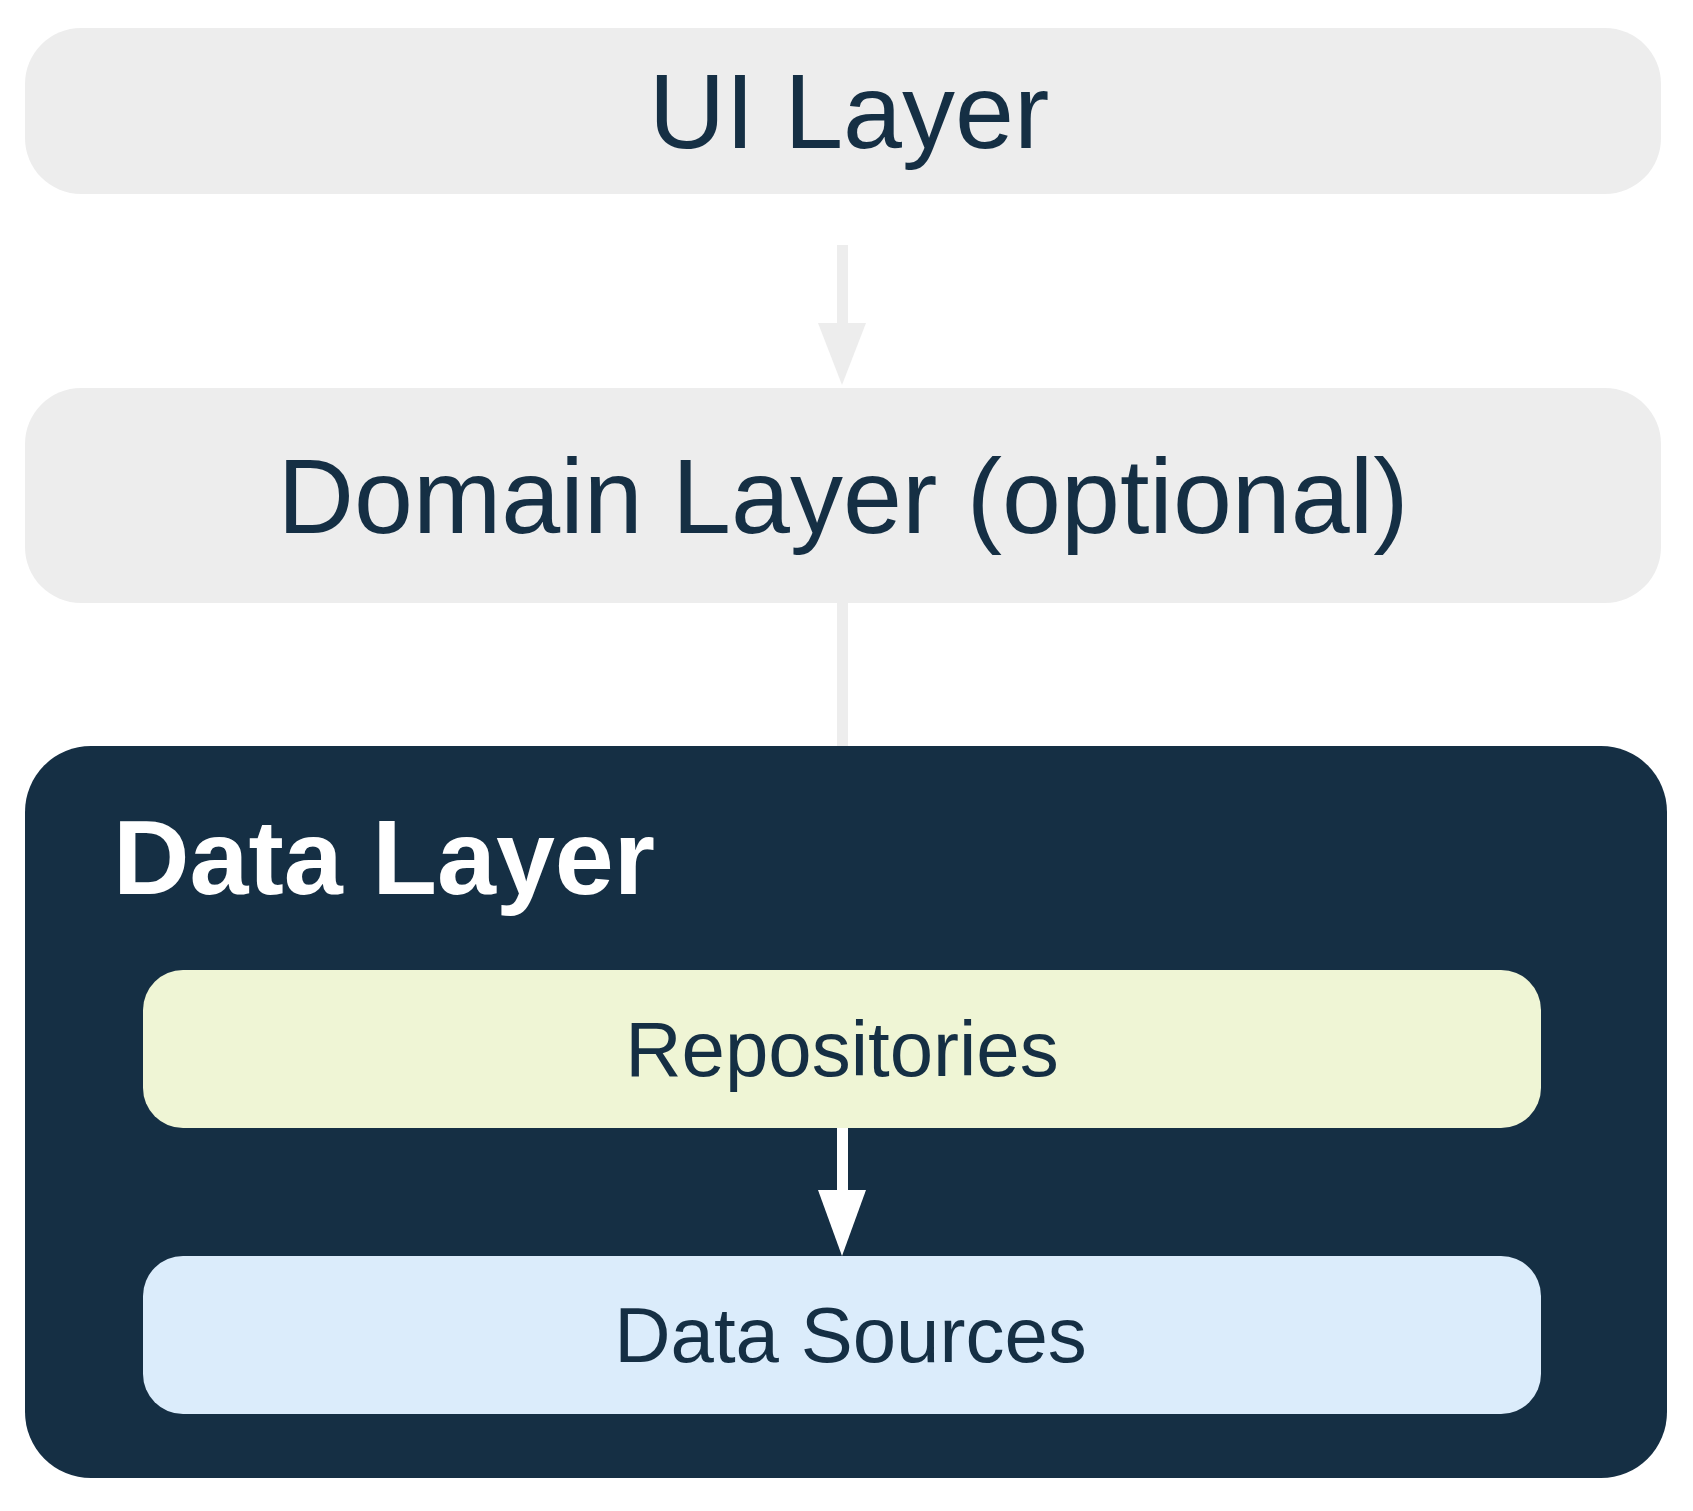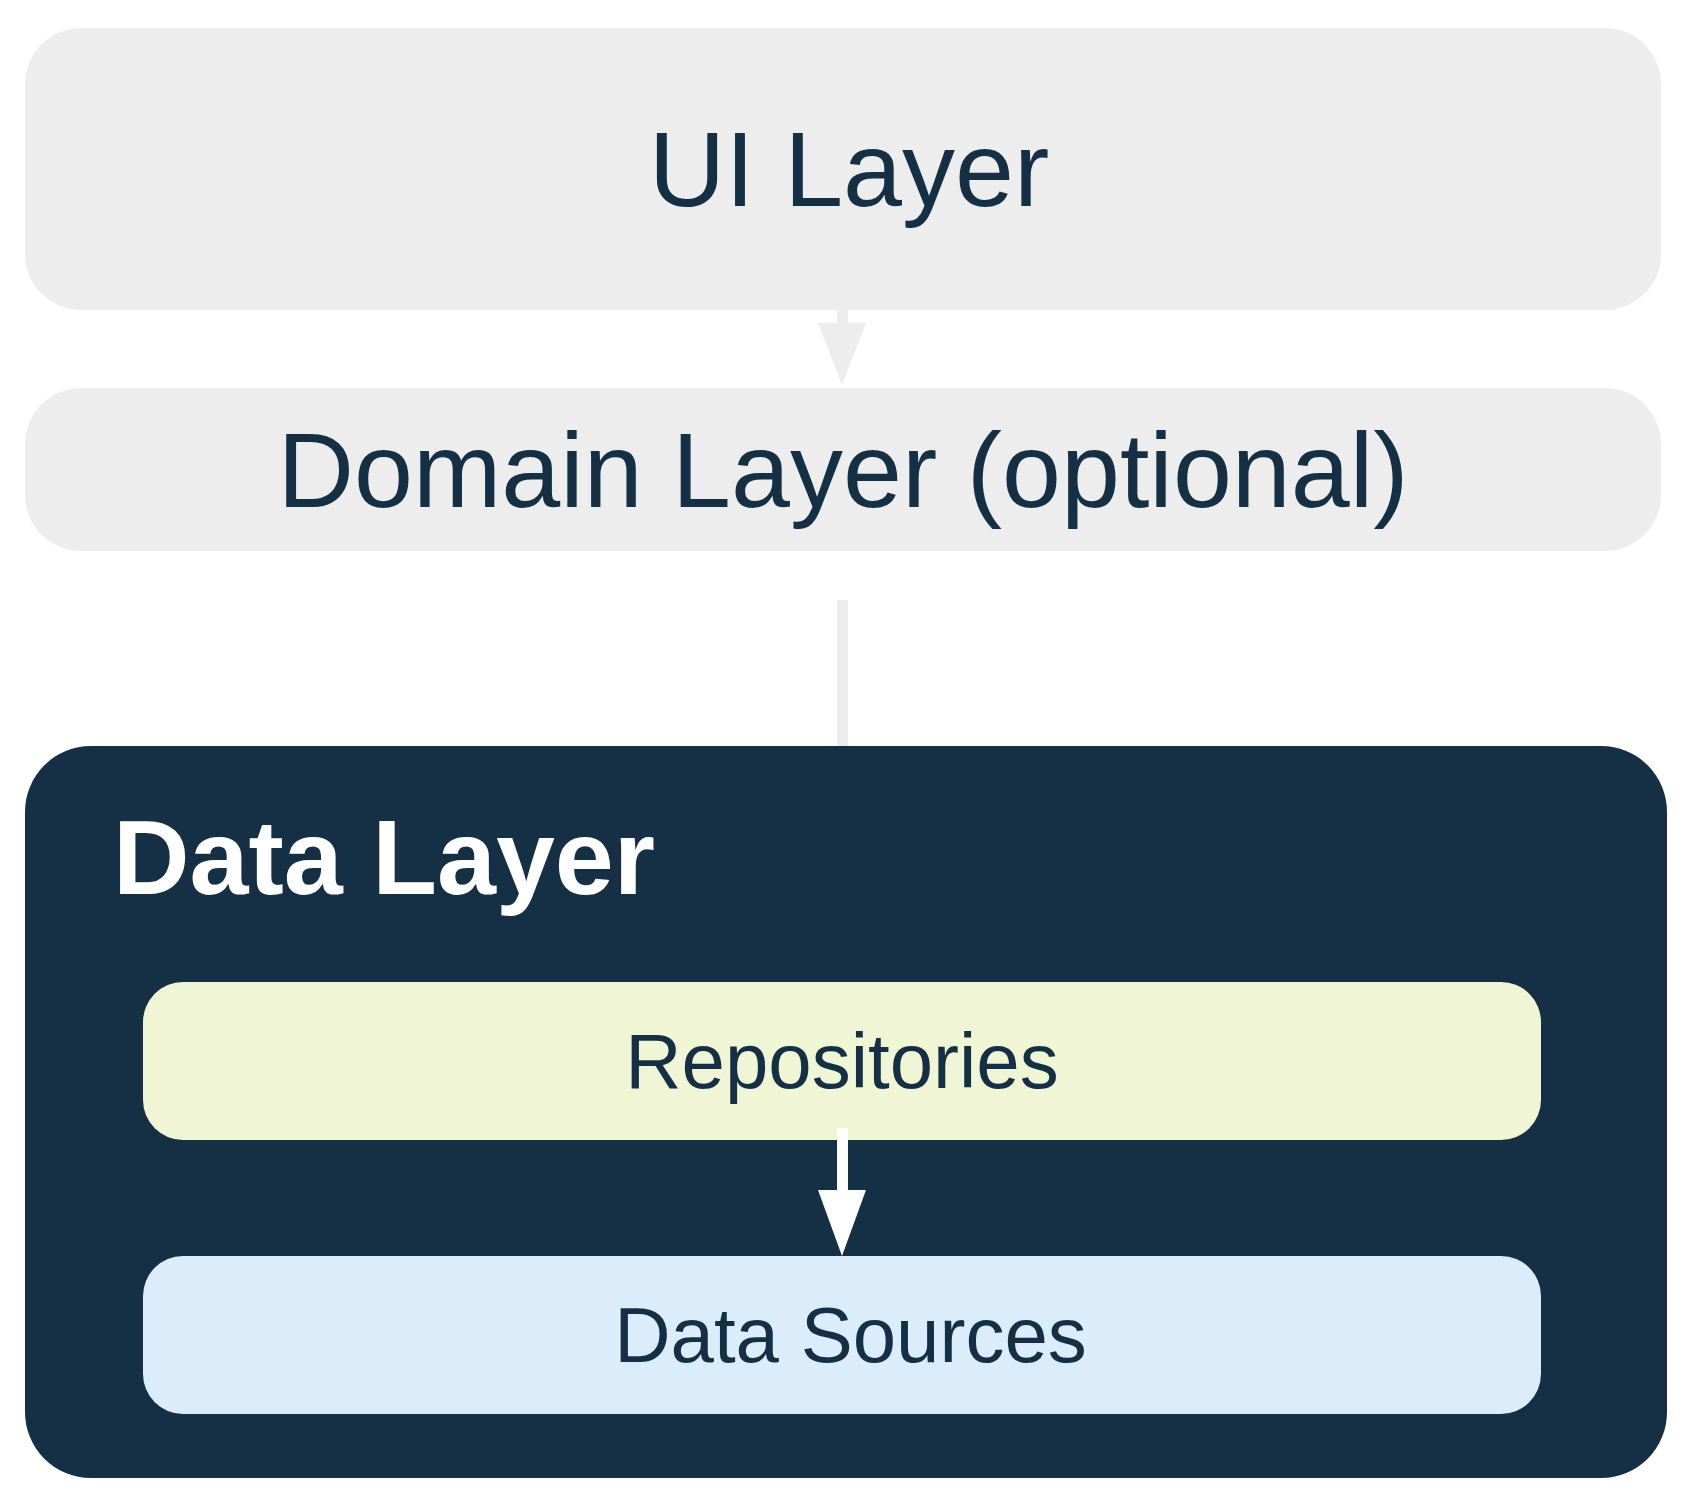--- a/index.html
+++ b/index.html
@@ -26,26 +26,26 @@
     left: 25px;
     width: 1636px;
     background: var(--light-gray, #ededed);
     border-radius: 56px;
     color: var(--navy, #152f44);
     font-size: 106px;
     font-weight: 400;
   }
   .ui-layer-box {
     top: 28px;
-    height: 282px;
+    height: 166px;
     padding-left: 12px;
   }
   .domain-layer-box {
     top: 388px;
-    height: 163px;
+    height: 215px;
   }
   .data-layer-box {
     position: absolute;
     left: 25px;
     top: 746px;
     width: 1642px;
     height: 732px;
     background: var(--navy, #152f44);
     border-radius: 66px;
   }
@@ -63,21 +63,20 @@
     width: 1398px;
     height: 158px;
     border-radius: 40px;
     color: var(--navy, #152f44);
     font-size: 78px;
     font-weight: 400;
   }
   .repositories-box {
     top: 970px;
     background: var(--pale-green, #eff5d5);
-    margin-top: 12px;
   }
   .data-sources-box {
     top: 1256px;
     background: var(--light-blue, #dbecfb);
     padding-left: 17px;
   }
   .label {
     line-height: 1.0;
     white-space: nowrap;
   }

